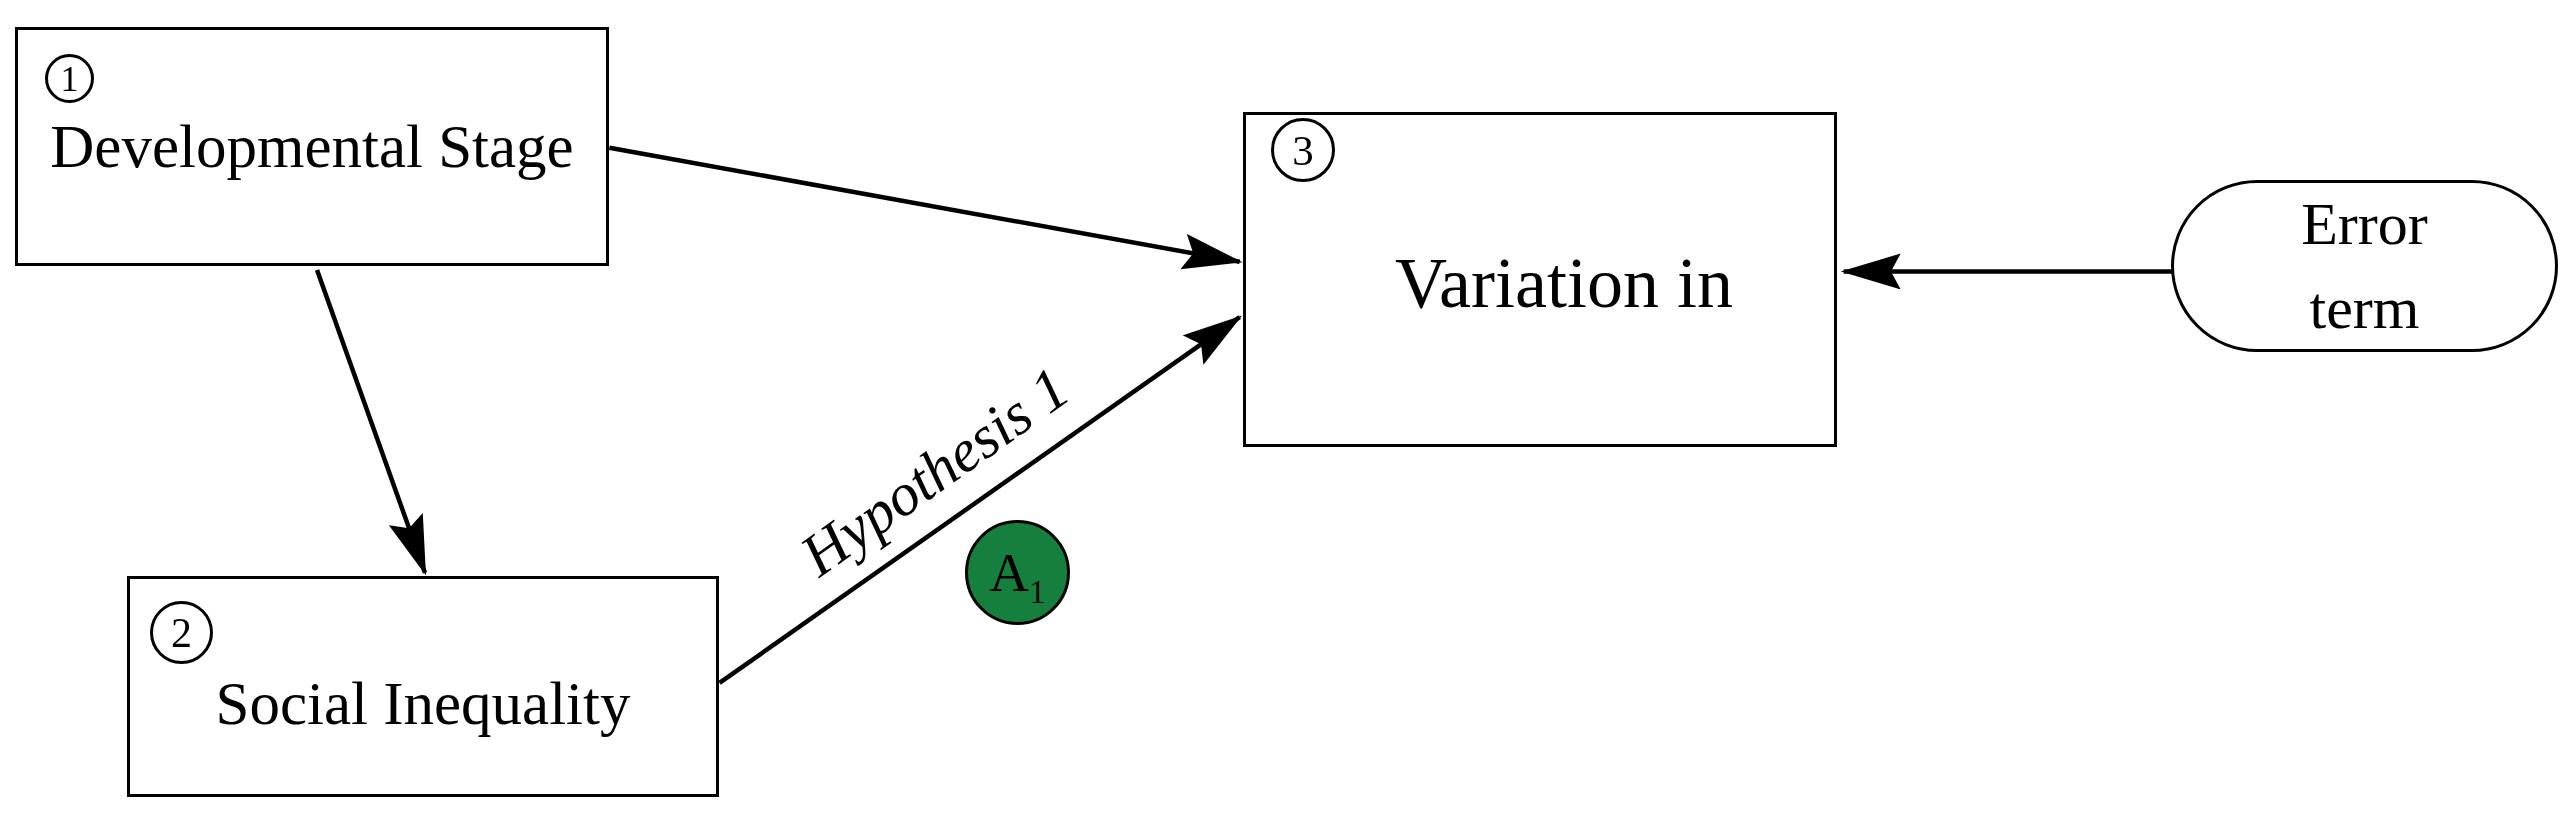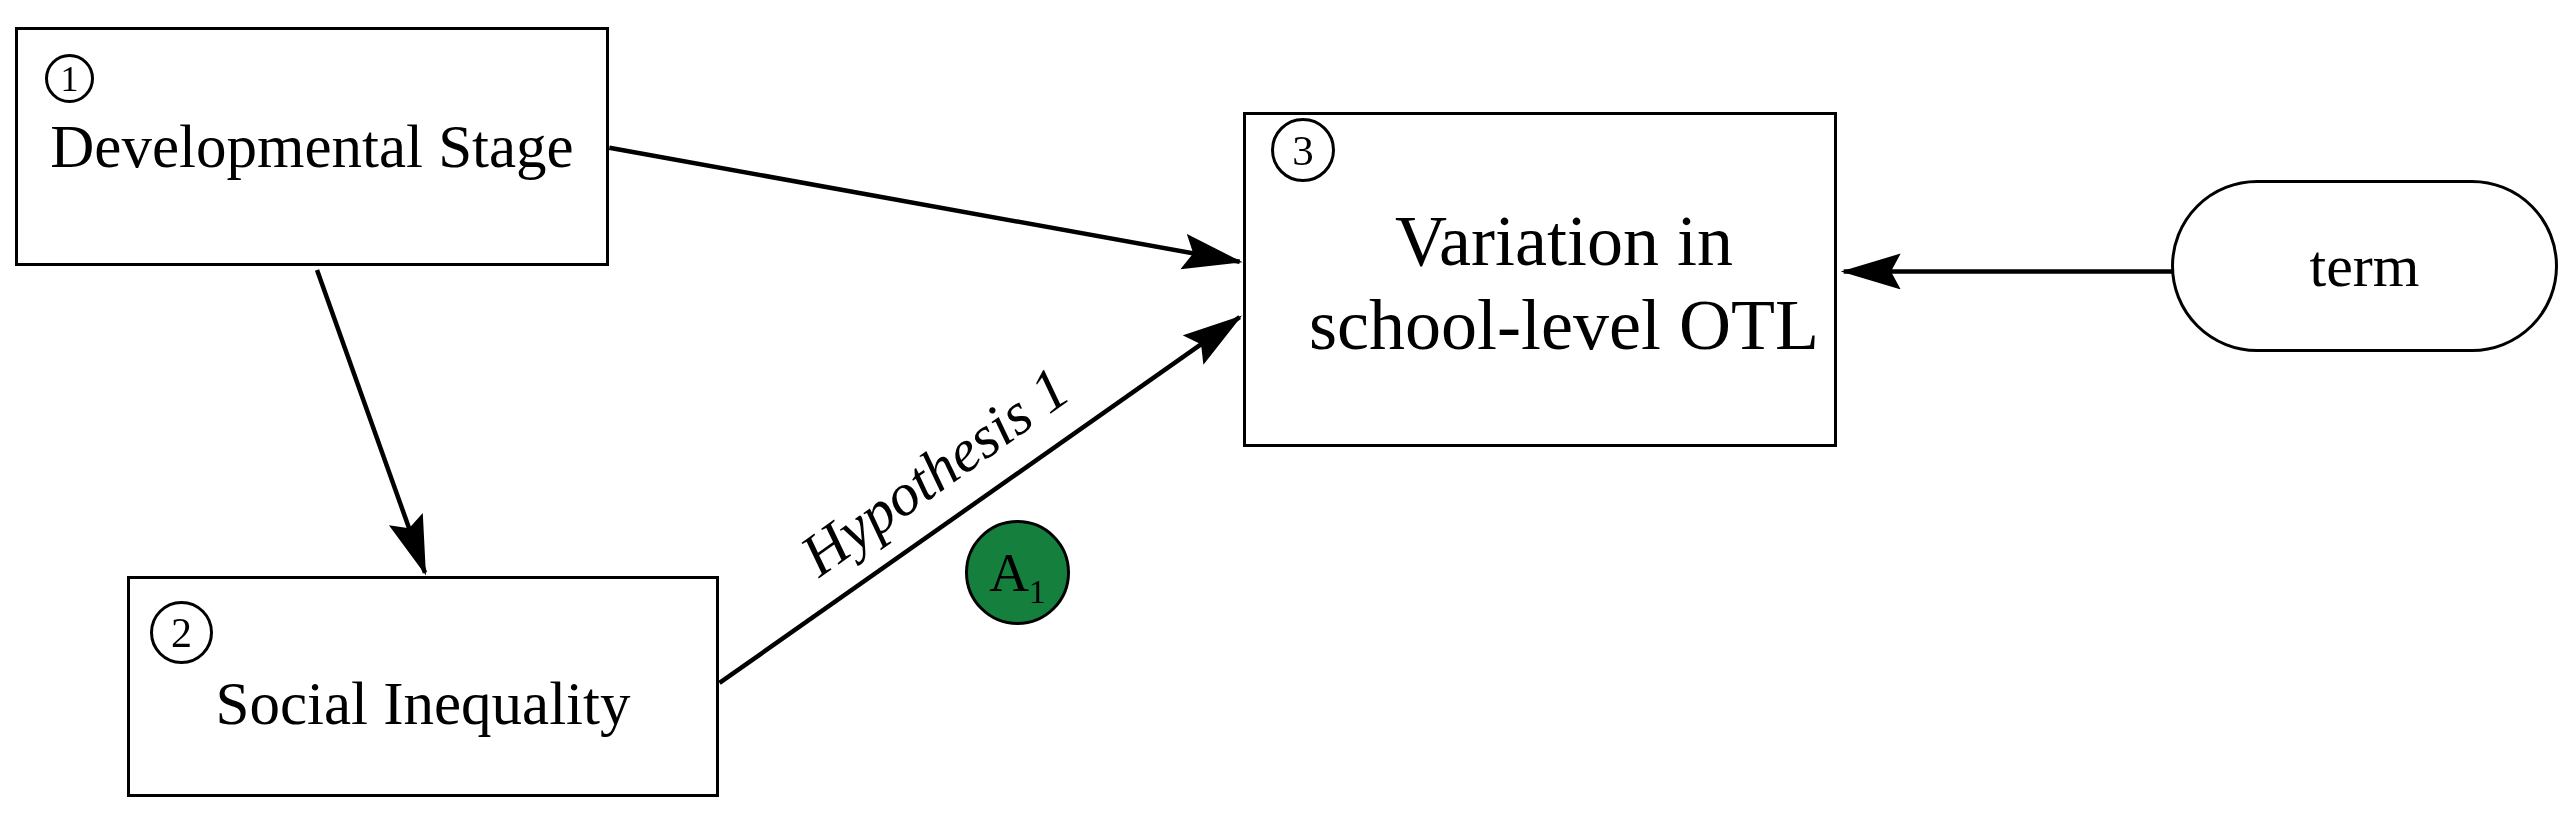--- a/index.html
+++ b/index.html
@@ -106,27 +106,27 @@
 
   <div class="node" id="node-box2">
     <span class="label-line">Social Inequality</span>
   </div>
   <div class="circled-number" id="circle-2">
     <span>2</span>
   </div>
 
   <div class="node" id="node-box3">
     <span class="label-line">Variation in</span>
-    <span class="label-line">school-level OTL</span>
   </div>
   <div class="circled-number" id="circle-3">
     <span>3</span>
   </div>
 
   <div class="node" id="node-error">
+    <span class="label-line">Error</span>
     <span class="label-line">term</span>
   </div>
 
   <div id="hypothesis-label">Hypothesis 1</div>
 
   <div id="coefficient-circle">
     <span><span>A</span><sub>1</sub></span>
   </div>
 
 </div>

